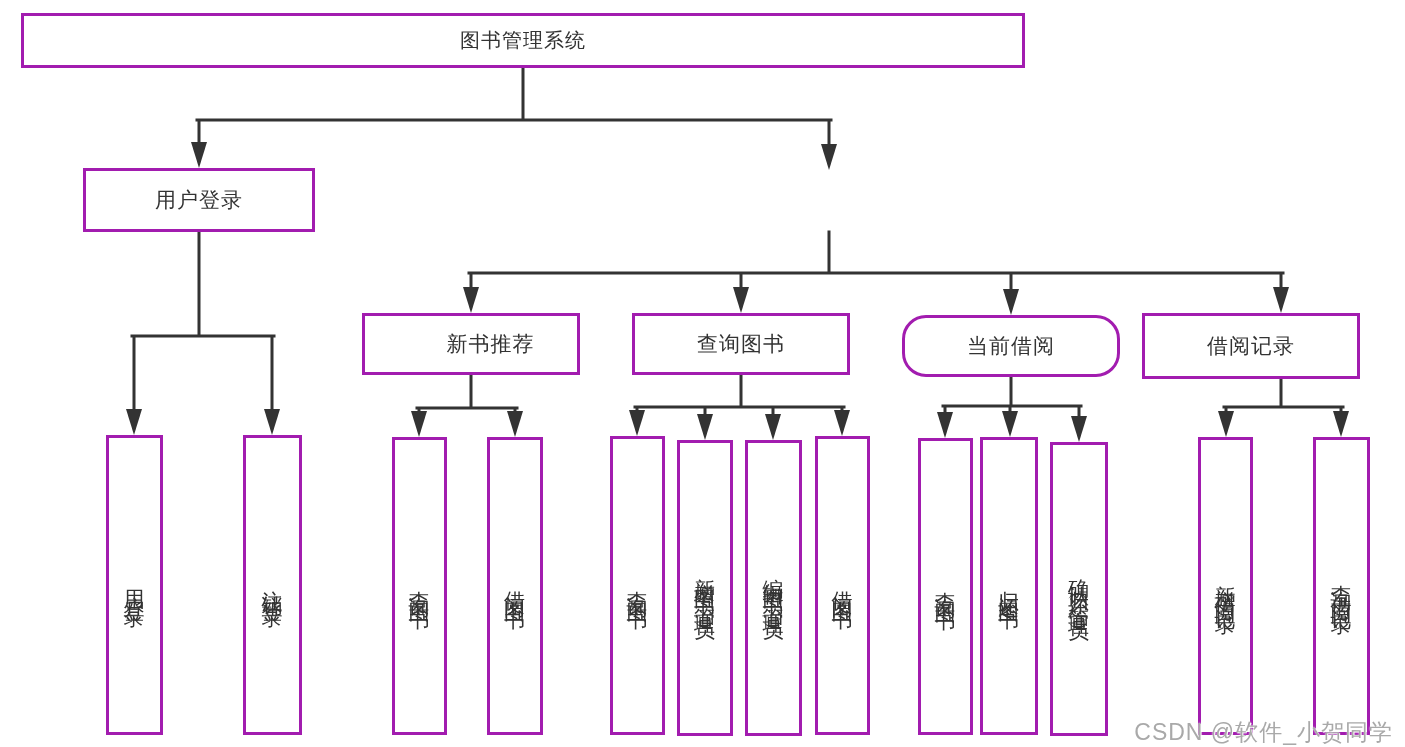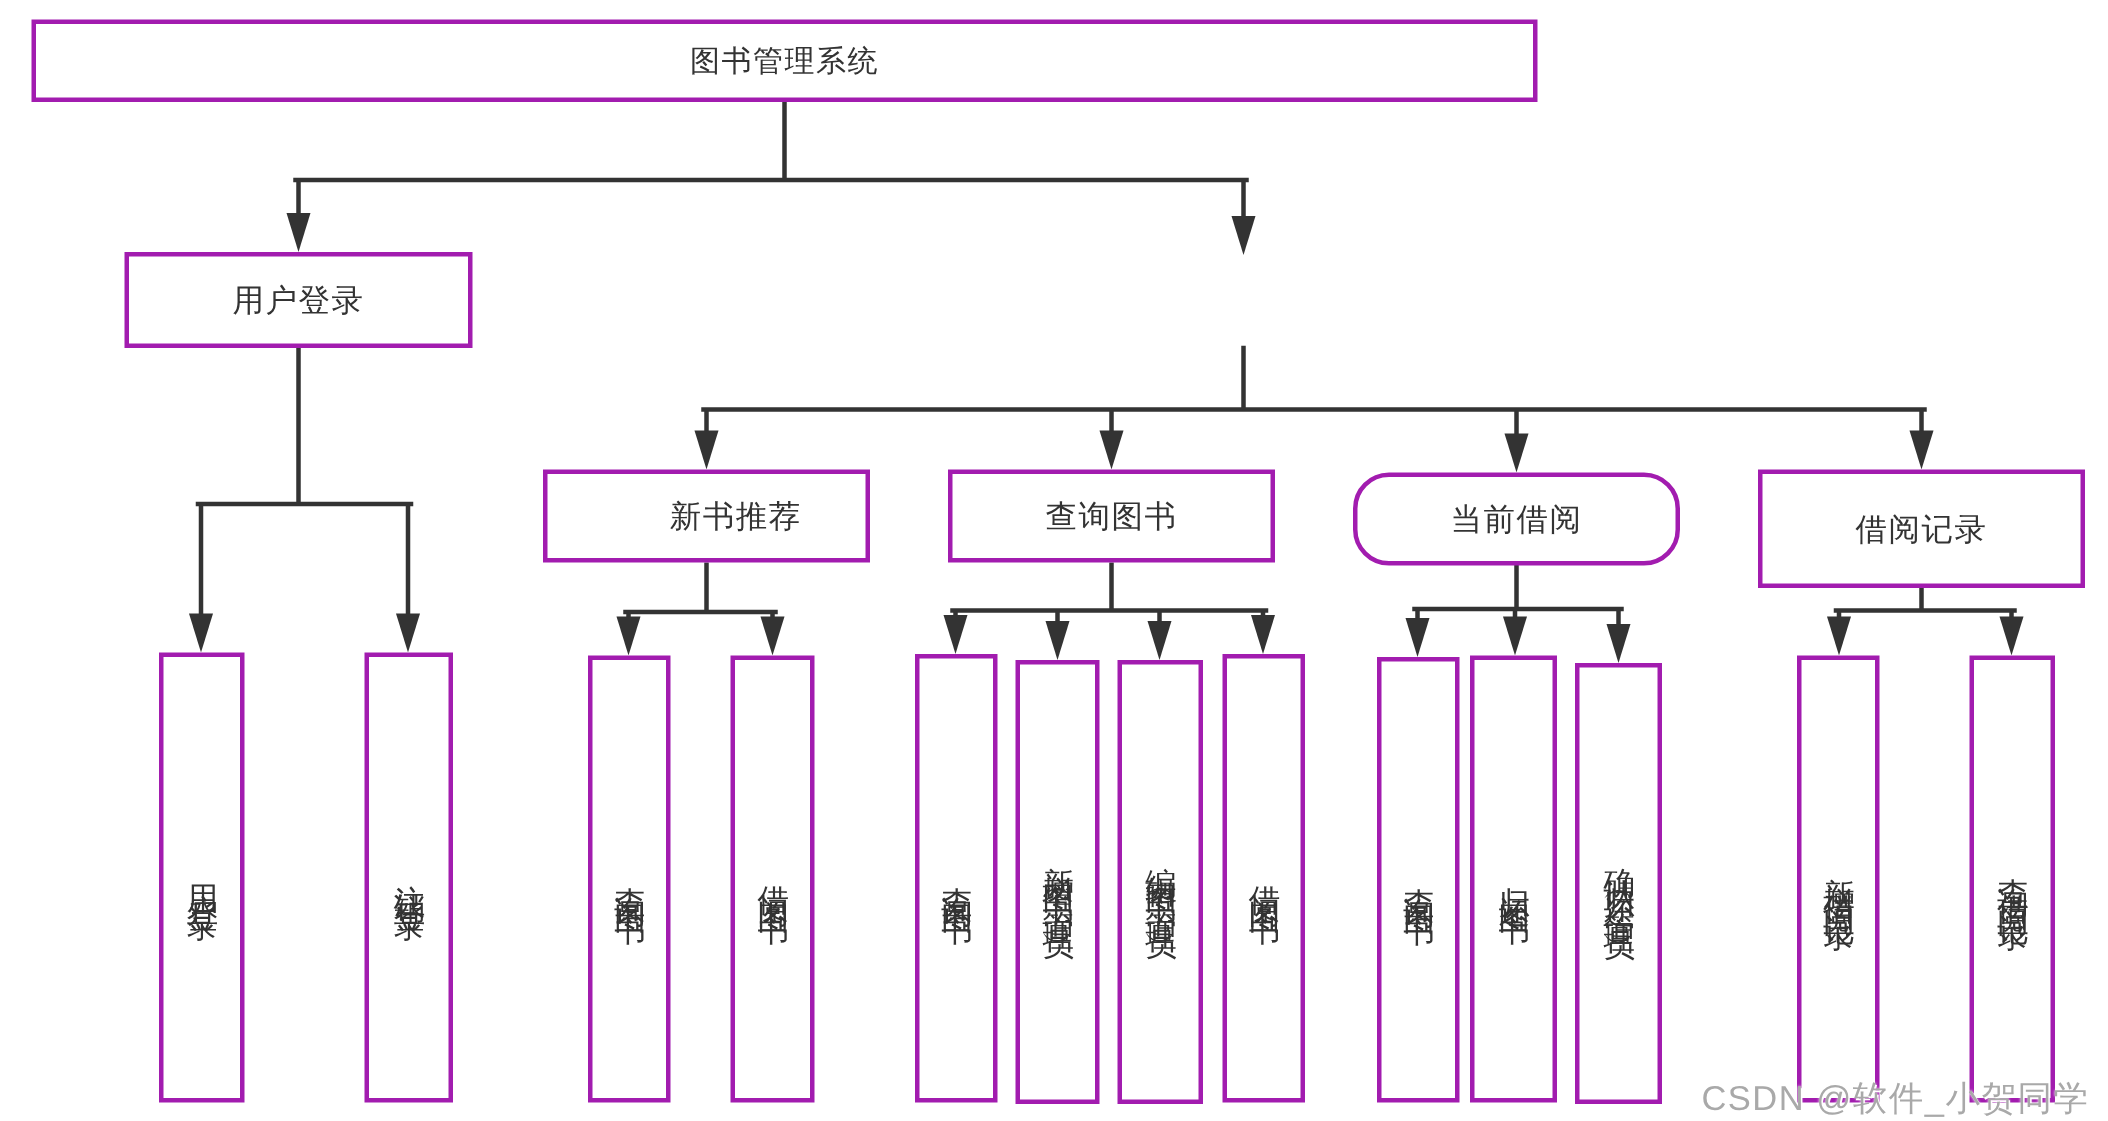--- a/index.html
+++ b/index.html
@@ -118,21 +118,21 @@
 
   <div class="node hbox" style="left:362px; top:313px; width:218px; height:62px;padding-left:39px;">
     <span>新书推荐</span>
   </div>
   <div class="node hbox" style="left:632px; top:313px; width:218px; height:62px;">
     <span>查询图书</span>
   </div>
   <div class="node hbox" style="left:902px; top:315px; width:218px; height:62px;border-radius:24px;">
     <span>当前借阅</span>
   </div>
-  <div class="node hbox" style="left:1172px; top:313px; width:218px; height:79px;">
+  <div class="node hbox" style="left:1142px; top:313px; width:218px; height:66px;">
     <span>借阅记录</span>
   </div>
 
   <div class="node vbox" style="left:106px; top:435px; width:57px; height:300px;">
     <span class="vlabel">用户登录</span>
   </div>
   <div class="node vbox" style="left:243px; top:435px; width:59px; height:300px;">
     <span class="vlabel">注销登录</span>
   </div>
 

